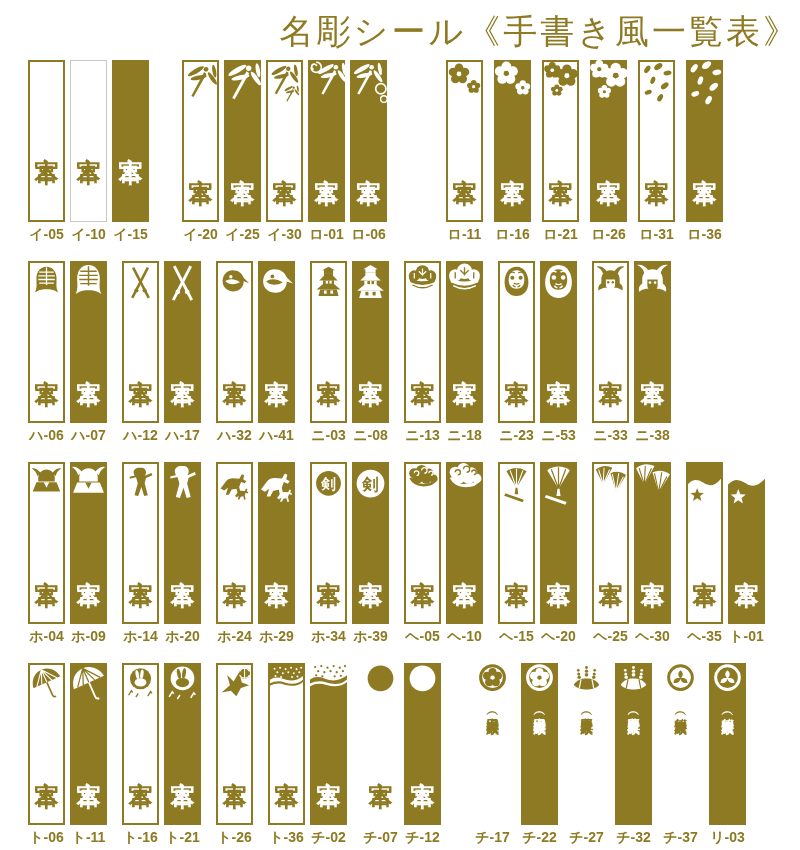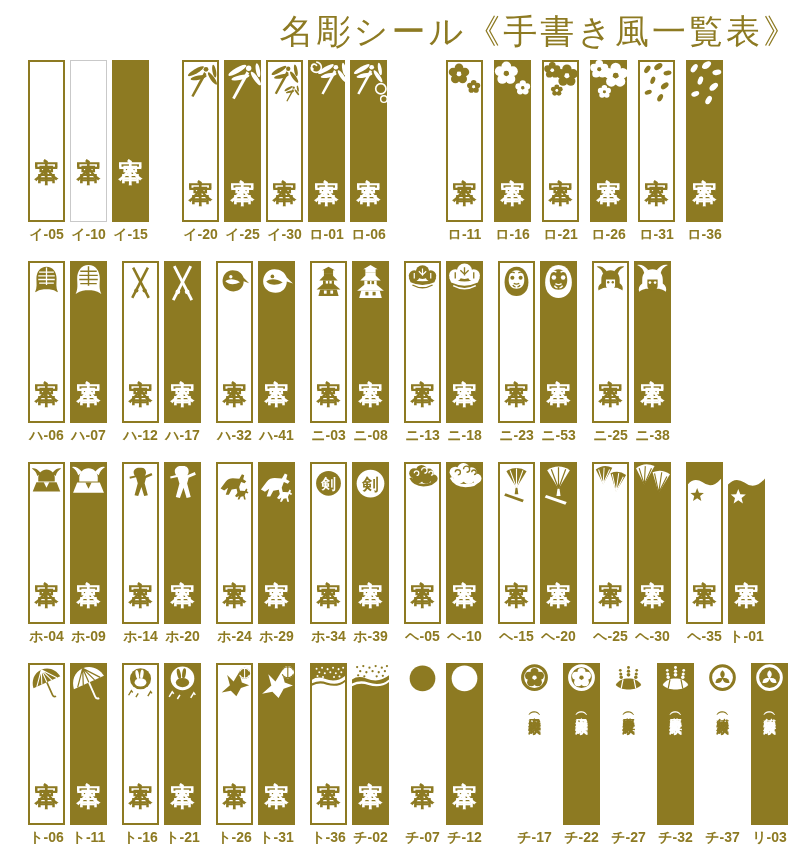--- a/index.html
+++ b/index.html
@@ -605,21 +605,21 @@
       <div class="group">
         <div class="cell">
           <div class="seal outline">
             <svg viewBox="0 0 36 46" preserveAspectRatio="xMidYMin meet" class="icon">
               <use href="#i-kabuto"></use>
             </svg>
             <div class="name-wrap with-icon">
               <div class="name">宮本</div>
             </div>
           </div>
-          <div class="code">ニ-25</div>
+          <div class="code">ニ-33</div>
         </div>
         <div class="cell">
           <div class="seal filled">
             <svg viewBox="0 0 36 46" preserveAspectRatio="xMidYMin meet" class="icon">
               <use href="#i-kabuto"></use>
             </svg>
             <div class="name-wrap with-icon">
               <div class="name">宮本</div>
             </div>
           </div>
@@ -874,31 +874,20 @@
         <div class="cell">
           <div class="seal outline">
             <svg viewBox="0 0 36 46" preserveAspectRatio="xMidYMin meet" class="icon">
               <use href="#i-crane-temari"></use>
             </svg>
             <div class="name-wrap with-icon">
               <div class="name">宮本</div>
             </div>
           </div>
           <div class="code">ト-26</div>
-        </div>
-        <div class="cell">
-          <div class="seal filled">
-            <svg viewBox="0 0 36 46" preserveAspectRatio="xMidYMin meet" class="icon">
-              <use href="#i-crane-temari"></use>
-            </svg>
-            <div class="name-wrap with-icon">
-              <div class="name">宮本</div>
-            </div>
-          </div>
-          <div class="code">ト-31</div>
         </div>
       </div>
       <div class="group">
         <div class="cell">
           <div class="seal outline">
             <svg viewBox="0 0 36 46" preserveAspectRatio="xMidYMin meet" class="icon">
               <use href="#i-komon"></use>
             </svg>
             <div class="name-wrap with-icon">
               <div class="name">宮本</div>

